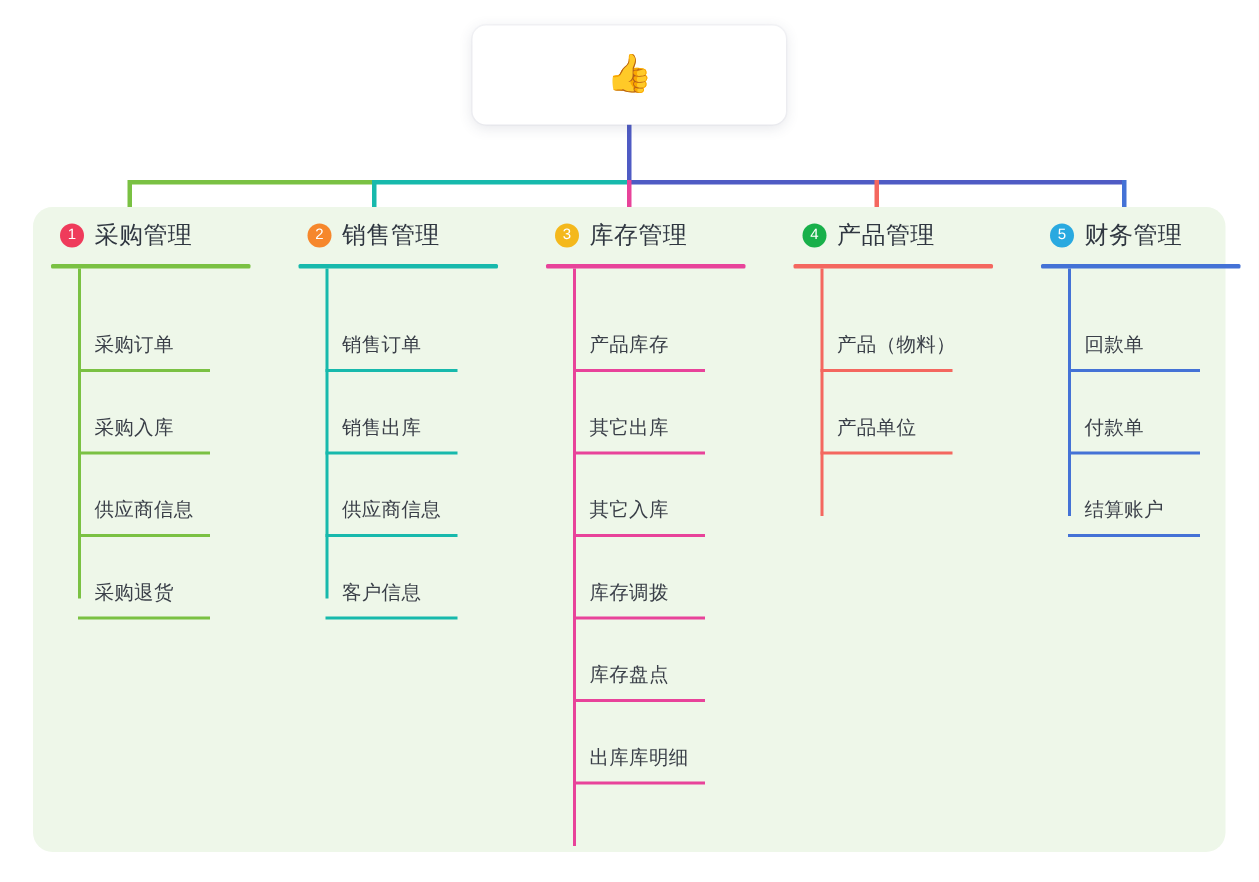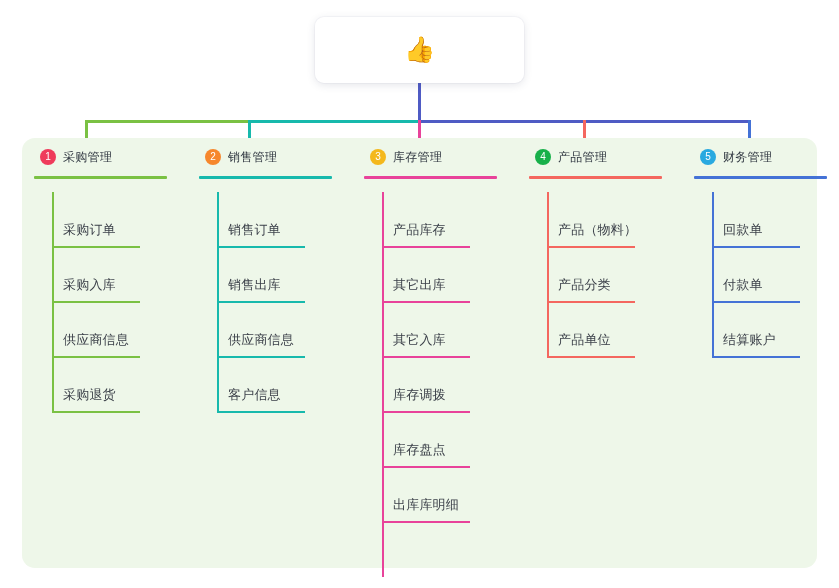--- a/index.html
+++ b/index.html
@@ -109,38 +109,38 @@
     color: #ffffff;
     font-size: 10px;
     line-height: 16px;
     text-align: center;
     display: inline-block;
     margin-right: 7px;
     font-weight: normal;
     flex: 0 0 16px;
   }
   .col-title {
-    font-size: 12px;
+    font-size: 16px;
     color: #2f3640;
     letter-spacing: 0.3px;
   }
   .col-rule {
     position: absolute;
     left: 12px;
     top: 38px;
     width: 133px;
     height: 3px;
     border-radius: 1px;
   }
 
   
   .leaves {
     position: relative;
-    margin-top: 13px;
-    padding-top: 4px;
+    margin-top: 0;
+    padding-top: 17px;
   }
   .spine {
     position: absolute;
     left: 30px;
     top: 3px;
     width: 2px;
   }
   .leaf {
     position: relative;
     height: 55px;
@@ -286,24 +286,20 @@
           <span class="col-title">产品管理</span>
         </div>
         <div class="col-rule" style="background: rgb(244, 103, 95);"></div>
         <div class="leaves">
           <div class="spine" style="background: rgb(244, 103, 95); height: 165px;"></div>
           <div class="leaf">
             <div class="leaf-label">产品（物料）</div>
             <div class="leaf-rule" style="background: rgb(244, 103, 95);"></div>
           </div>
           <div class="leaf">
-            <div class="leaf-label">产品分类</div>
-            <div class="leaf-rule" style="background: rgb(244, 103, 95);"></div>
-          </div>
-          <div class="leaf">
             <div class="leaf-label">产品单位</div>
             <div class="leaf-rule" style="background: rgb(244, 103, 95);"></div>
           </div>
         </div>
       </div>
       <div class="column">
         <div class="col-head">
           <span class="badge" style="background: rgb(41, 169, 224);">5</span>
           <span class="col-title">财务管理</span>
         </div>

